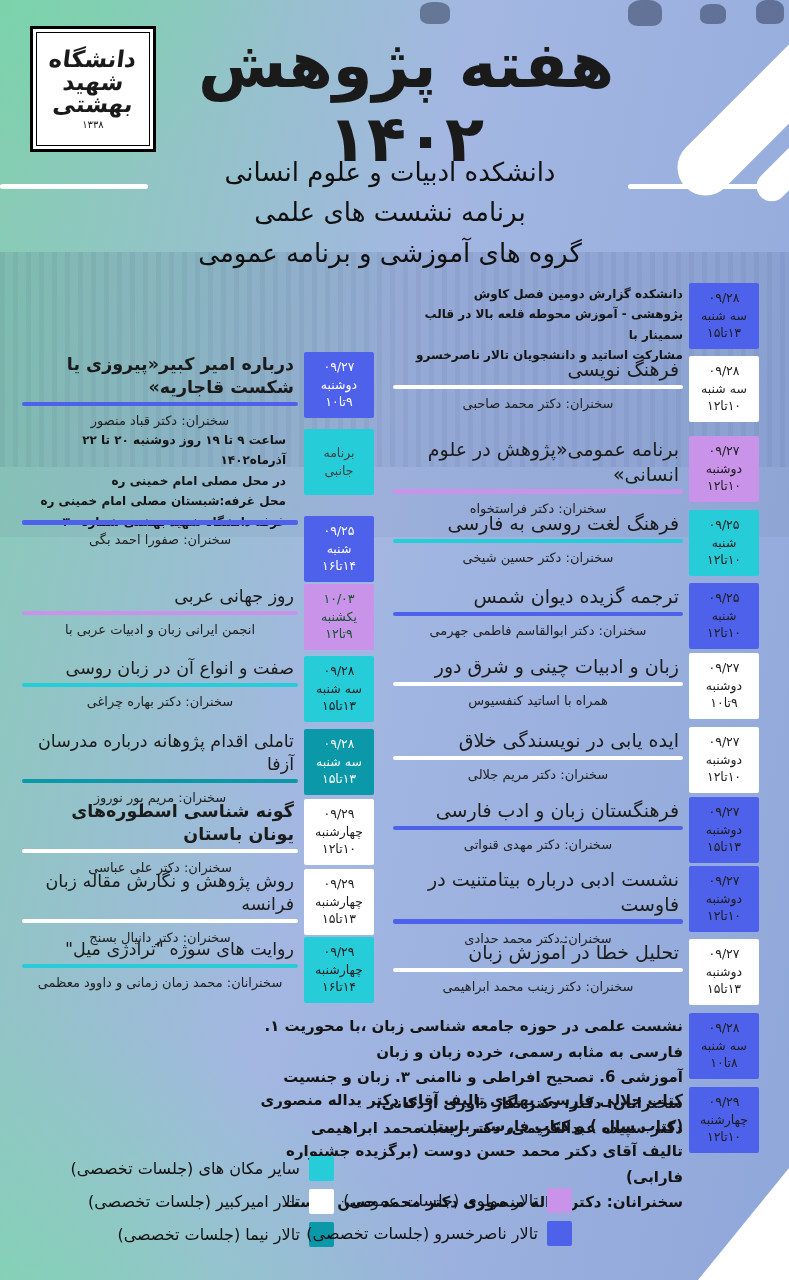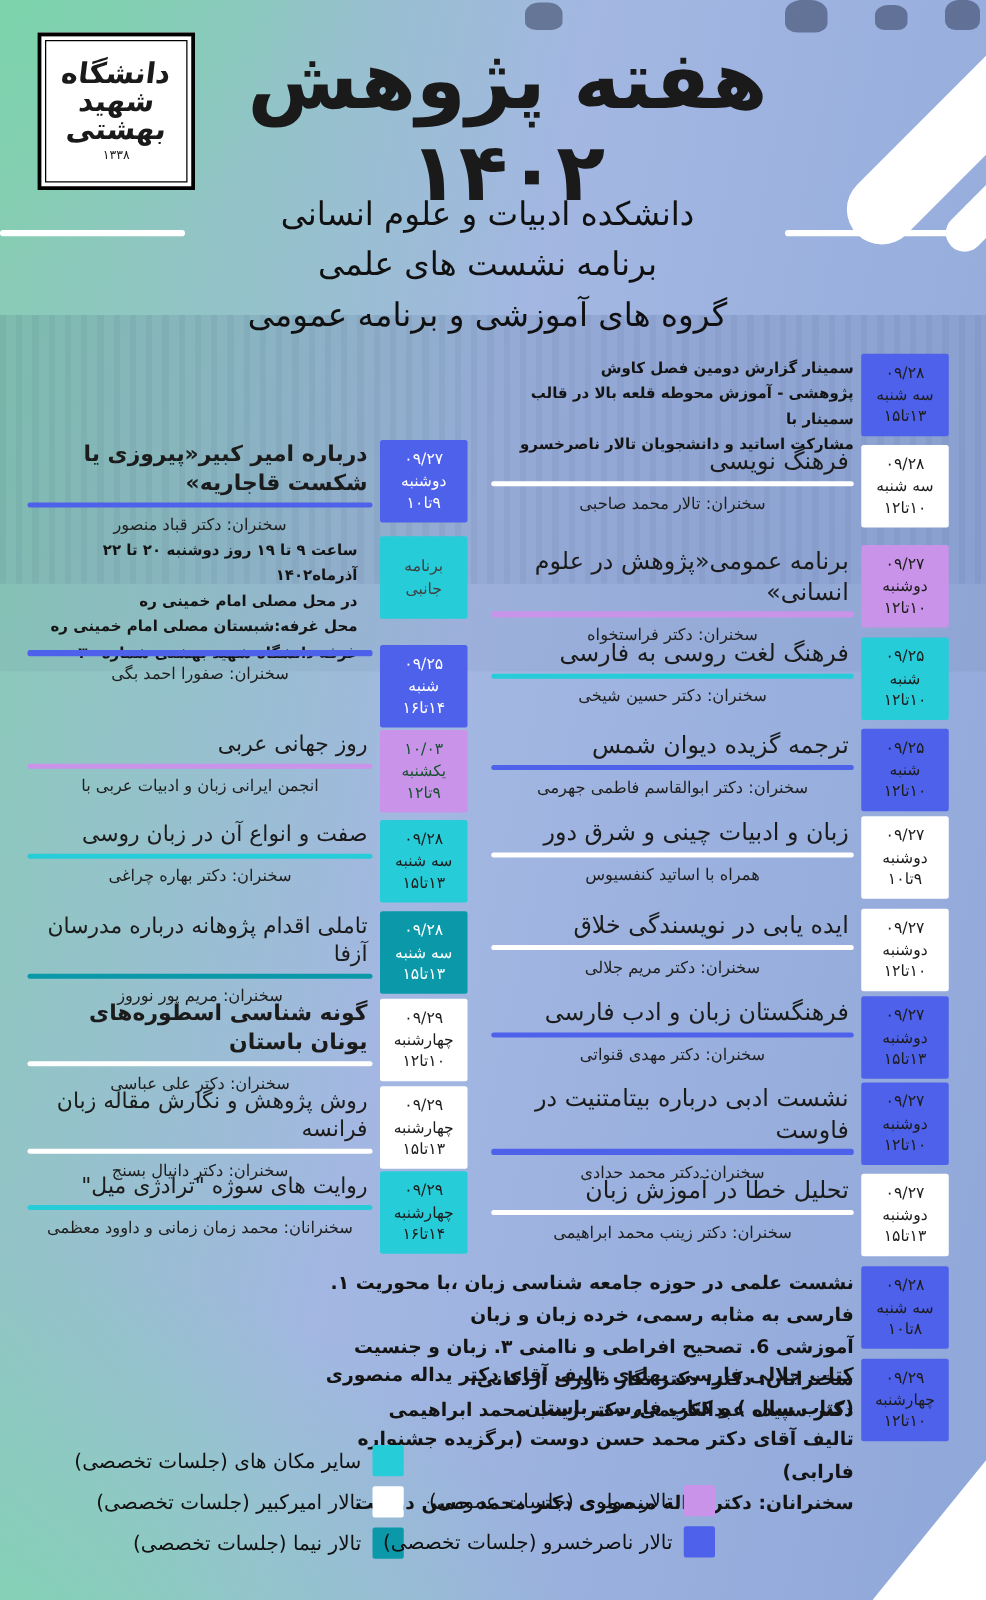--- a/index.html
+++ b/index.html
@@ -49,21 +49,21 @@
   .col.left .title{font-size:17.5px;}
   .bold{font-weight:bold;}
   .rule{height:4.5px;border-radius:2px;margin:3px 0 5px;}
   .sub{font-size:13px;text-align:center;color:#1e1e1e;margin-top:2px;line-height:1.5;}
   .para .line{font-size:12px;font-weight:bold;text-align:right;line-height:1.7;color:#141414;}
   .para.sm .line{font-size:15px;}
   .entry.wide .etext{flex:none;width:452px;}
 
   
   .legend{position:absolute;direction:rtl;}
-  .legend.lg-left{left:77px;top:1156px;width:246px;}
+  .legend.lg-left{left:88px;top:1156px;width:246px;}
   .legend.lg-right{left:372px;top:1188px;width:200px;}
   .lrow{display:flex;align-items:center;gap:9px;margin-bottom:8px;}
   .swatch{flex:none;width:25px;height:25px;border-radius:2px;}
   .llabel{font-size:16px;color:#101010;white-space:nowrap;}
 </style>
 </head>
 <body>
 
 <div class="canvas">
   <div class="photo">
@@ -100,36 +100,36 @@
 
   <div class="col right" id="col-right">
       <div class="entry" style="top: 283px;">
         <div class="badge" style="background: rgb(78, 97, 234); color: rgb(28, 28, 28);">
           <div>۰۹/۲۸</div>
           <div>سه شنبه</div>
           <div>۱۳تا۱۵</div>
         </div>
         <div class="etext">
           <div class="para">
-            <div class="line">سمینار گزارش دومین فصل کاوش</div>
+            <div class="line">دانشکده گزارش دومین فصل کاوش</div>
             <div class="line">پژوهشی - آموزش محوطه قلعه بالا در قالب سمینار با</div>
             <div class="line">مشارکت اساتید و دانشجویان تالار ناصرخسرو</div>
           </div>
         </div>
       </div>
       <div class="entry" style="top: 356px;">
         <div class="badge" style="background: rgb(255, 255, 255); color: rgb(28, 28, 28);">
           <div>۰۹/۲۸</div>
           <div>سه شنبه</div>
           <div>۱۰تا۱۲</div>
         </div>
         <div class="etext">
           <div class="title">فرهنگ نویسی</div>
           <div class="rule" style="background: rgb(255, 255, 255);"></div>
-          <div class="sub">سخنران: تالار محمد صاحبی</div>
+          <div class="sub">سخنران: دکتر محمد صاحبی</div>
         </div>
       </div>
       <div class="entry" style="top: 436px;">
         <div class="badge" style="background: rgb(200, 147, 232); color: rgb(28, 28, 28);">
           <div>۰۹/۲۷</div>
           <div>دوشنبه</div>
           <div>۱۰تا۱۲</div>
         </div>
         <div class="etext">
           <div class="title">برنامه عمومی«پژوهش در علوم انسانی»</div>

